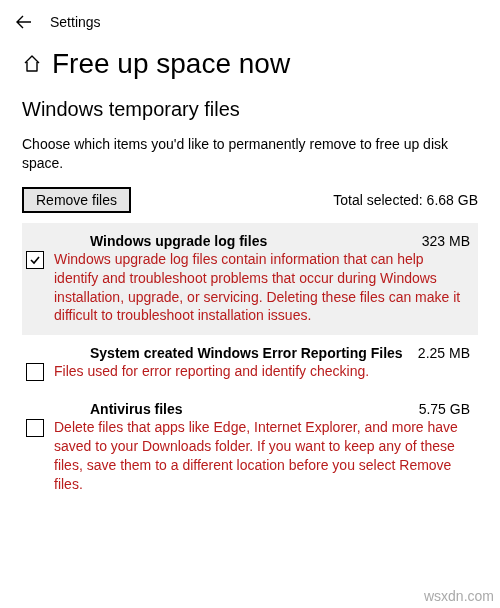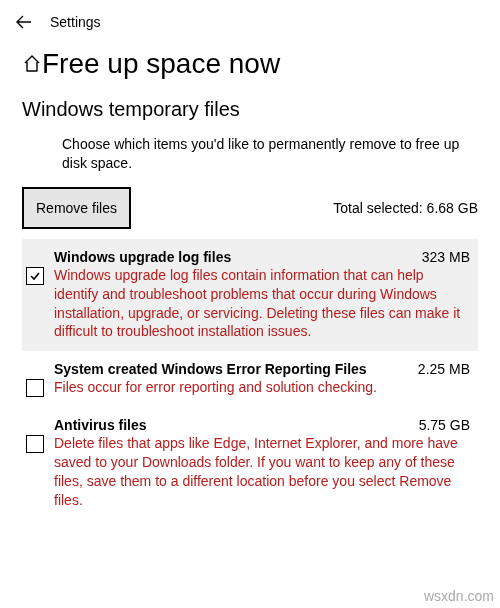--- a/index.html
+++ b/index.html
@@ -32,21 +32,21 @@
       cursor: pointer;
     }
     .header-title {
       font-size: 14px;
       font-weight: 400;
     }
     .page-title-row {
       display: flex;
       align-items: center;
       padding: 8px 22px 18px 22px;
-      gap: 0;
+      gap: 10px;
     }
     .home-icon {
       width: 20px;
       height: 20px;
     }
     .page-title {
       font-size: 28px;
       font-weight: 400;
     }
     .content {
@@ -54,32 +54,31 @@
     }
     .section-title {
       font-size: 20px;
       font-weight: 400;
       margin-bottom: 14px;
     }
     .section-desc {
       font-size: 14px;
       line-height: 1.35;
       margin-bottom: 14px;
-      margin-left: 40px;
     }
     .action-row {
       display: flex;
       align-items: center;
       justify-content: space-between;
       margin-bottom: 10px;
     }
     .remove-btn {
       background: #e5e5e5;
       border: 2px solid #000;
-      padding: 11px 12px;
+      padding: 3px 12px;
       font-size: 14px;
       font-family: inherit;
       cursor: pointer;
     }
     .total-selected {
       font-size: 14px;
     }
     .item {
       display: flex;
       align-items: flex-start;
@@ -112,20 +111,21 @@
     }
     .item-header {
       display: flex;
       justify-content: space-between;
       align-items: flex-start;
       gap: 10px;
     }
     .item-title {
       font-weight: 700;
       font-size: 14px;
+      margin-left: 36px;
     }
     .item-size {
       font-size: 14px;
       white-space: nowrap;
     }
     .item-desc {
       font-size: 14px;
       line-height: 1.35;
       color: #b91c1c;
       margin-top: 1px;
@@ -187,21 +187,21 @@
 
   <div class="item">
     <div class="checkbox-wrap">
       <div class="checkbox"></div>
     </div>
     <div class="item-body">
       <div class="item-header">
         <span class="item-title">System created Windows Error Reporting Files</span>
         <span class="item-size">2.25 MB</span>
       </div>
-      <div class="item-desc">Files occur for error reporting and solution checking.</div>
+      <div class="item-desc">Files used for error reporting and identify checking.</div>
     </div>
   </div>
 
 
   <div class="item">
     <div class="checkbox-wrap">
       <div class="checkbox"></div>
     </div>
     <div class="item-body">
       <div class="item-header">

